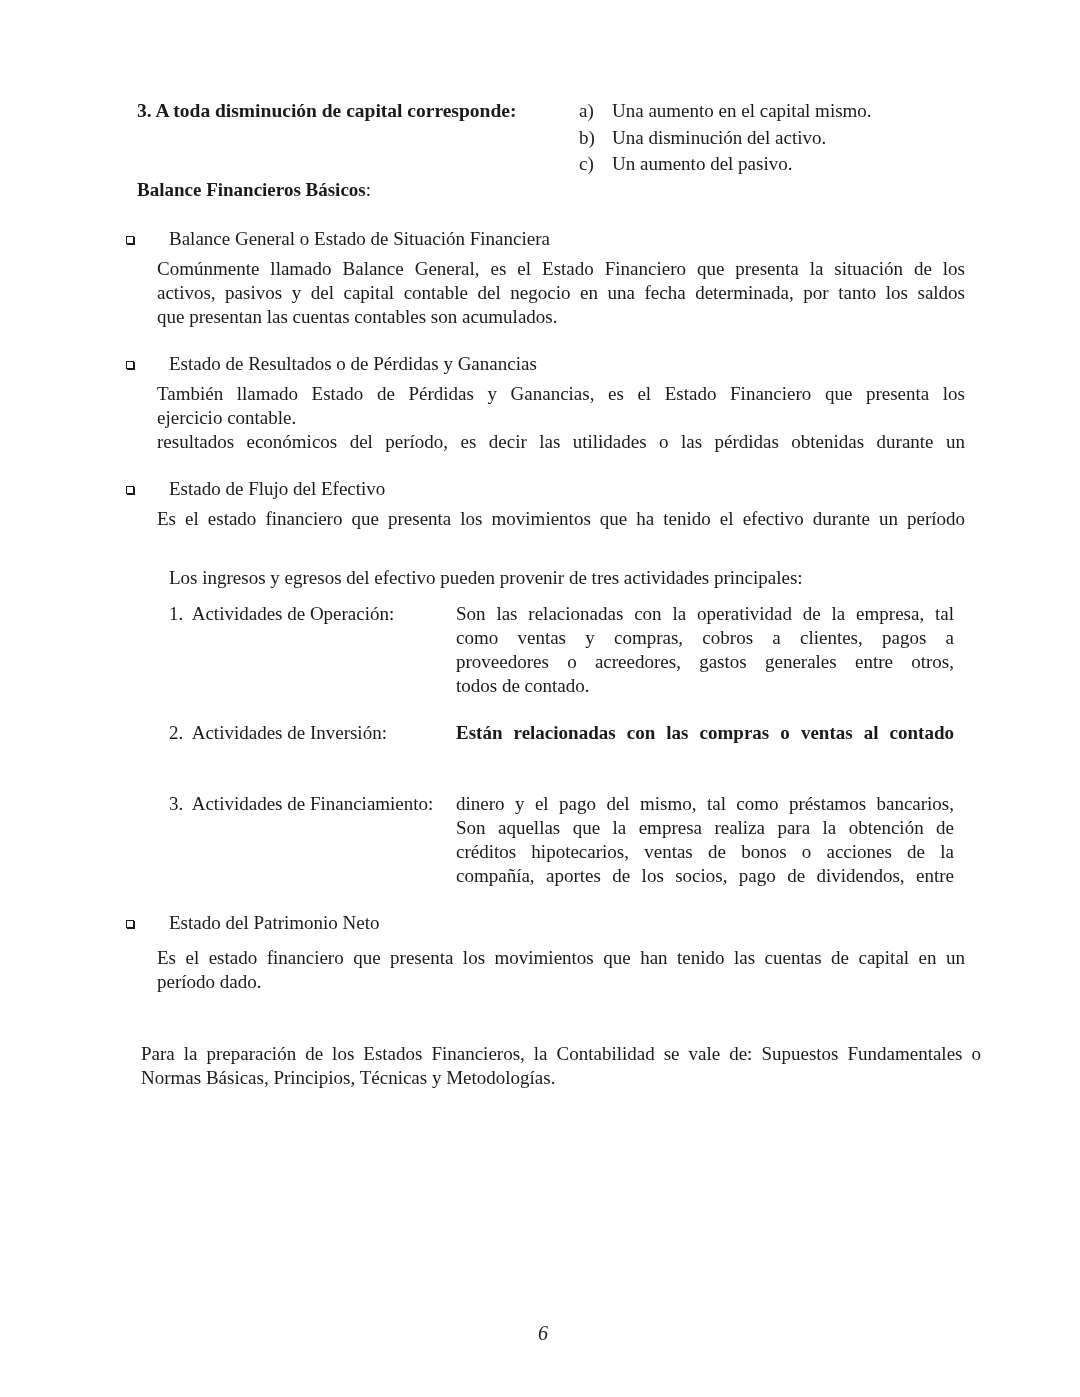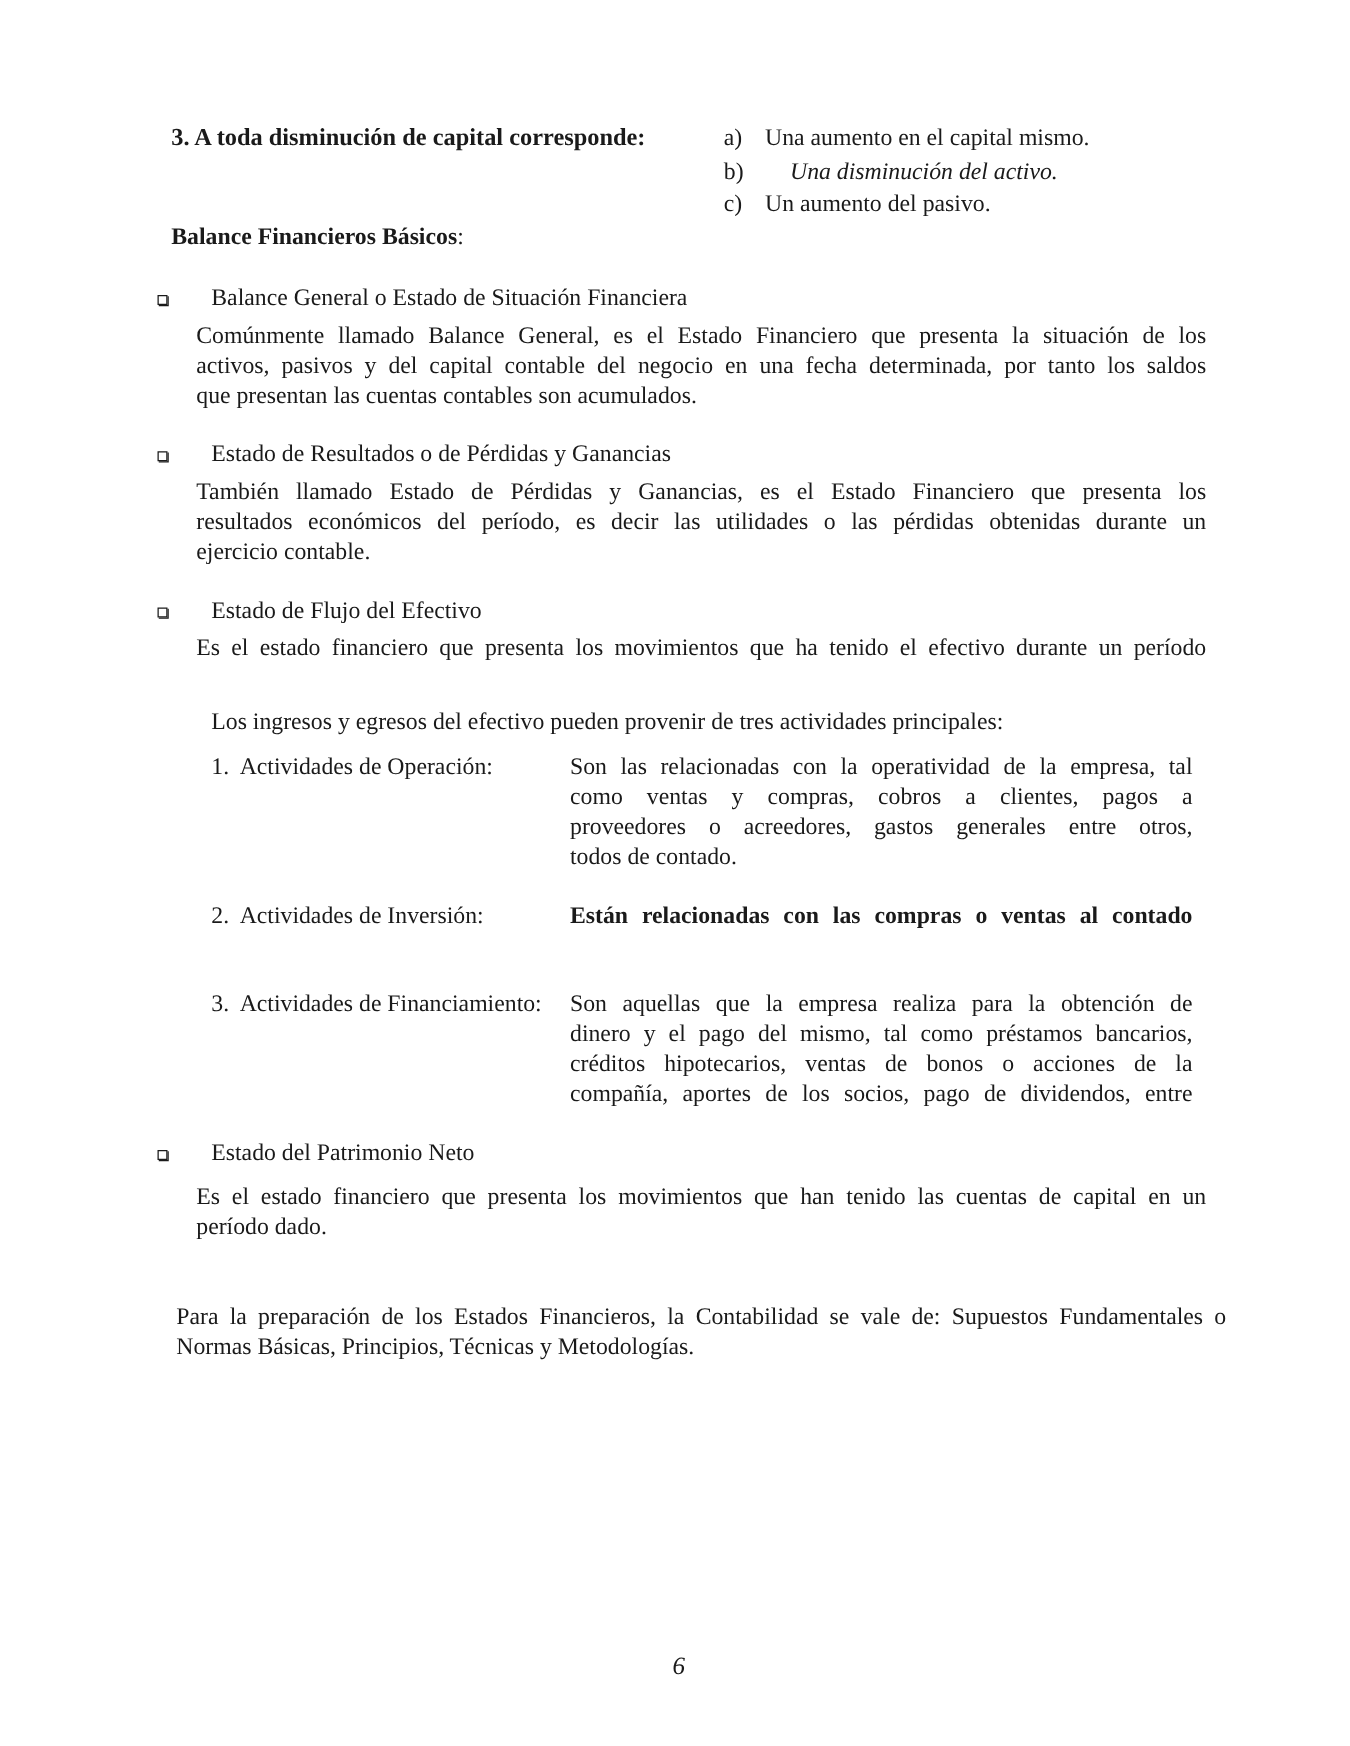--- a/index.html
+++ b/index.html
@@ -23,43 +23,43 @@
 </style>
 </head>
 <body>
 
 <div class="abs line bold" style="left:125px; top:99px; font-size:19.5px;">3. A toda disminución de capital corresponde:</div>
 
 <div>
   <div class="abs line" style="left:567px; top:99px;">a)</div>
   <div class="abs line" style="left:600px; top:99px;">Una aumento en el capital mismo.</div>
   <div class="abs line" style="left:567px; top:126px;">b)</div>
-  <div class="abs line" style="left:620px; top:126px;font-style:italic;">Una disminución del activo.</div>
+  <div class="abs line" style="left:600px; top:126px;">Una disminución del activo.</div>
   <div class="abs line" style="left:567px; top:152px;">c)</div>
   <div class="abs line" style="left:600px; top:152px;">Un aumento del pasivo.</div>
 </div>
 
 <div class="abs line" style="left:125px; top:178px;">
   <span class="bold">Balance Financieros Básicos</span><span>:</span>
 </div>
 
 <div class="bullet" style="left:126px; top:236px;"></div>
 <div class="abs line" style="left:157px; top:227px;">Balance General o Estado de Situación Financiera</div>
 <div class="abs" style="left:157px; top:257px; width:808px;">
   <div class="just">Comúnmente llamado Balance General, es el Estado Financiero que presenta la situación de los</div>
   <div class="just">activos, pasivos y del capital contable del negocio en una fecha determinada, por tanto los saldos</div>
   <div class="just last">que presentan las cuentas contables son acumulados.</div>
 </div>
 
 <div class="bullet" style="left:126px; top:361px;"></div>
 <div class="abs line" style="left:157px; top:352px;">Estado de Resultados o de Pérdidas y Ganancias</div>
 <div class="abs" style="left:157px; top:382px; width:808px;">
   <div class="just">También llamado Estado de Pérdidas y Ganancias, es el Estado Financiero que presenta los</div>
+  <div class="just last">ejercicio contable.</div>
   <div class="just">resultados económicos del período, es decir las utilidades o las pérdidas obtenidas durante un</div>
-  <div class="just last">ejercicio contable.</div>
 </div>
 
 <div class="bullet" style="left:126px; top:486px;"></div>
 <div class="abs line" style="left:157px; top:477px;">Estado de Flujo del Efectivo</div>
 <div class="abs" style="left:157px; top:507px; width:808px;">
   <div class="just">Es el estado financiero que presenta los movimientos que ha tenido el efectivo durante un período</div>
 </div>
 <div class="abs line" style="left:157px; top:566px;">Los ingresos y egresos del efectivo pueden provenir de tres actividades principales:</div>
 
 <div class="abs line" style="left:157px; top:602px; white-space:pre;">1.  Actividades de Operación:</div>
@@ -70,22 +70,22 @@
   <div class="just last">todos de contado.</div>
 </div>
 
 <div class="abs line" style="left:157px; top:721px; white-space:pre;">2.  Actividades de Inversión:</div>
 <div class="abs" style="left:456px; top:721px; width:498px;font-weight:bold;">
   <div class="just">Están relacionadas con las compras o ventas al contado</div>
 </div>
 
 <div class="abs line" style="left:157px; top:792px; white-space:pre;">3.  Actividades de Financiamiento:</div>
 <div class="abs" style="left:456px; top:792px; width:498px;">
+  <div class="just">dinero y el pago del mismo, tal como préstamos bancarios,</div>
   <div class="just">Son aquellas que la empresa realiza para la obtención de</div>
-  <div class="just">dinero y el pago del mismo, tal como préstamos bancarios,</div>
   <div class="just">créditos hipotecarios, ventas de bonos o acciones de la</div>
   <div class="just">compañía, aportes de los socios, pago de dividendos, entre</div>
 </div>
 
 <div class="bullet" style="left:126px; top:920px;"></div>
 <div class="abs line" style="left:157px; top:911px;">Estado del Patrimonio Neto</div>
 <div class="abs" style="left:157px; top:946px; width:808px;">
   <div class="just">Es el estado financiero que presenta los movimientos que han tenido las cuentas de capital en un</div>
   <div class="just last">período dado.</div>
 </div>

